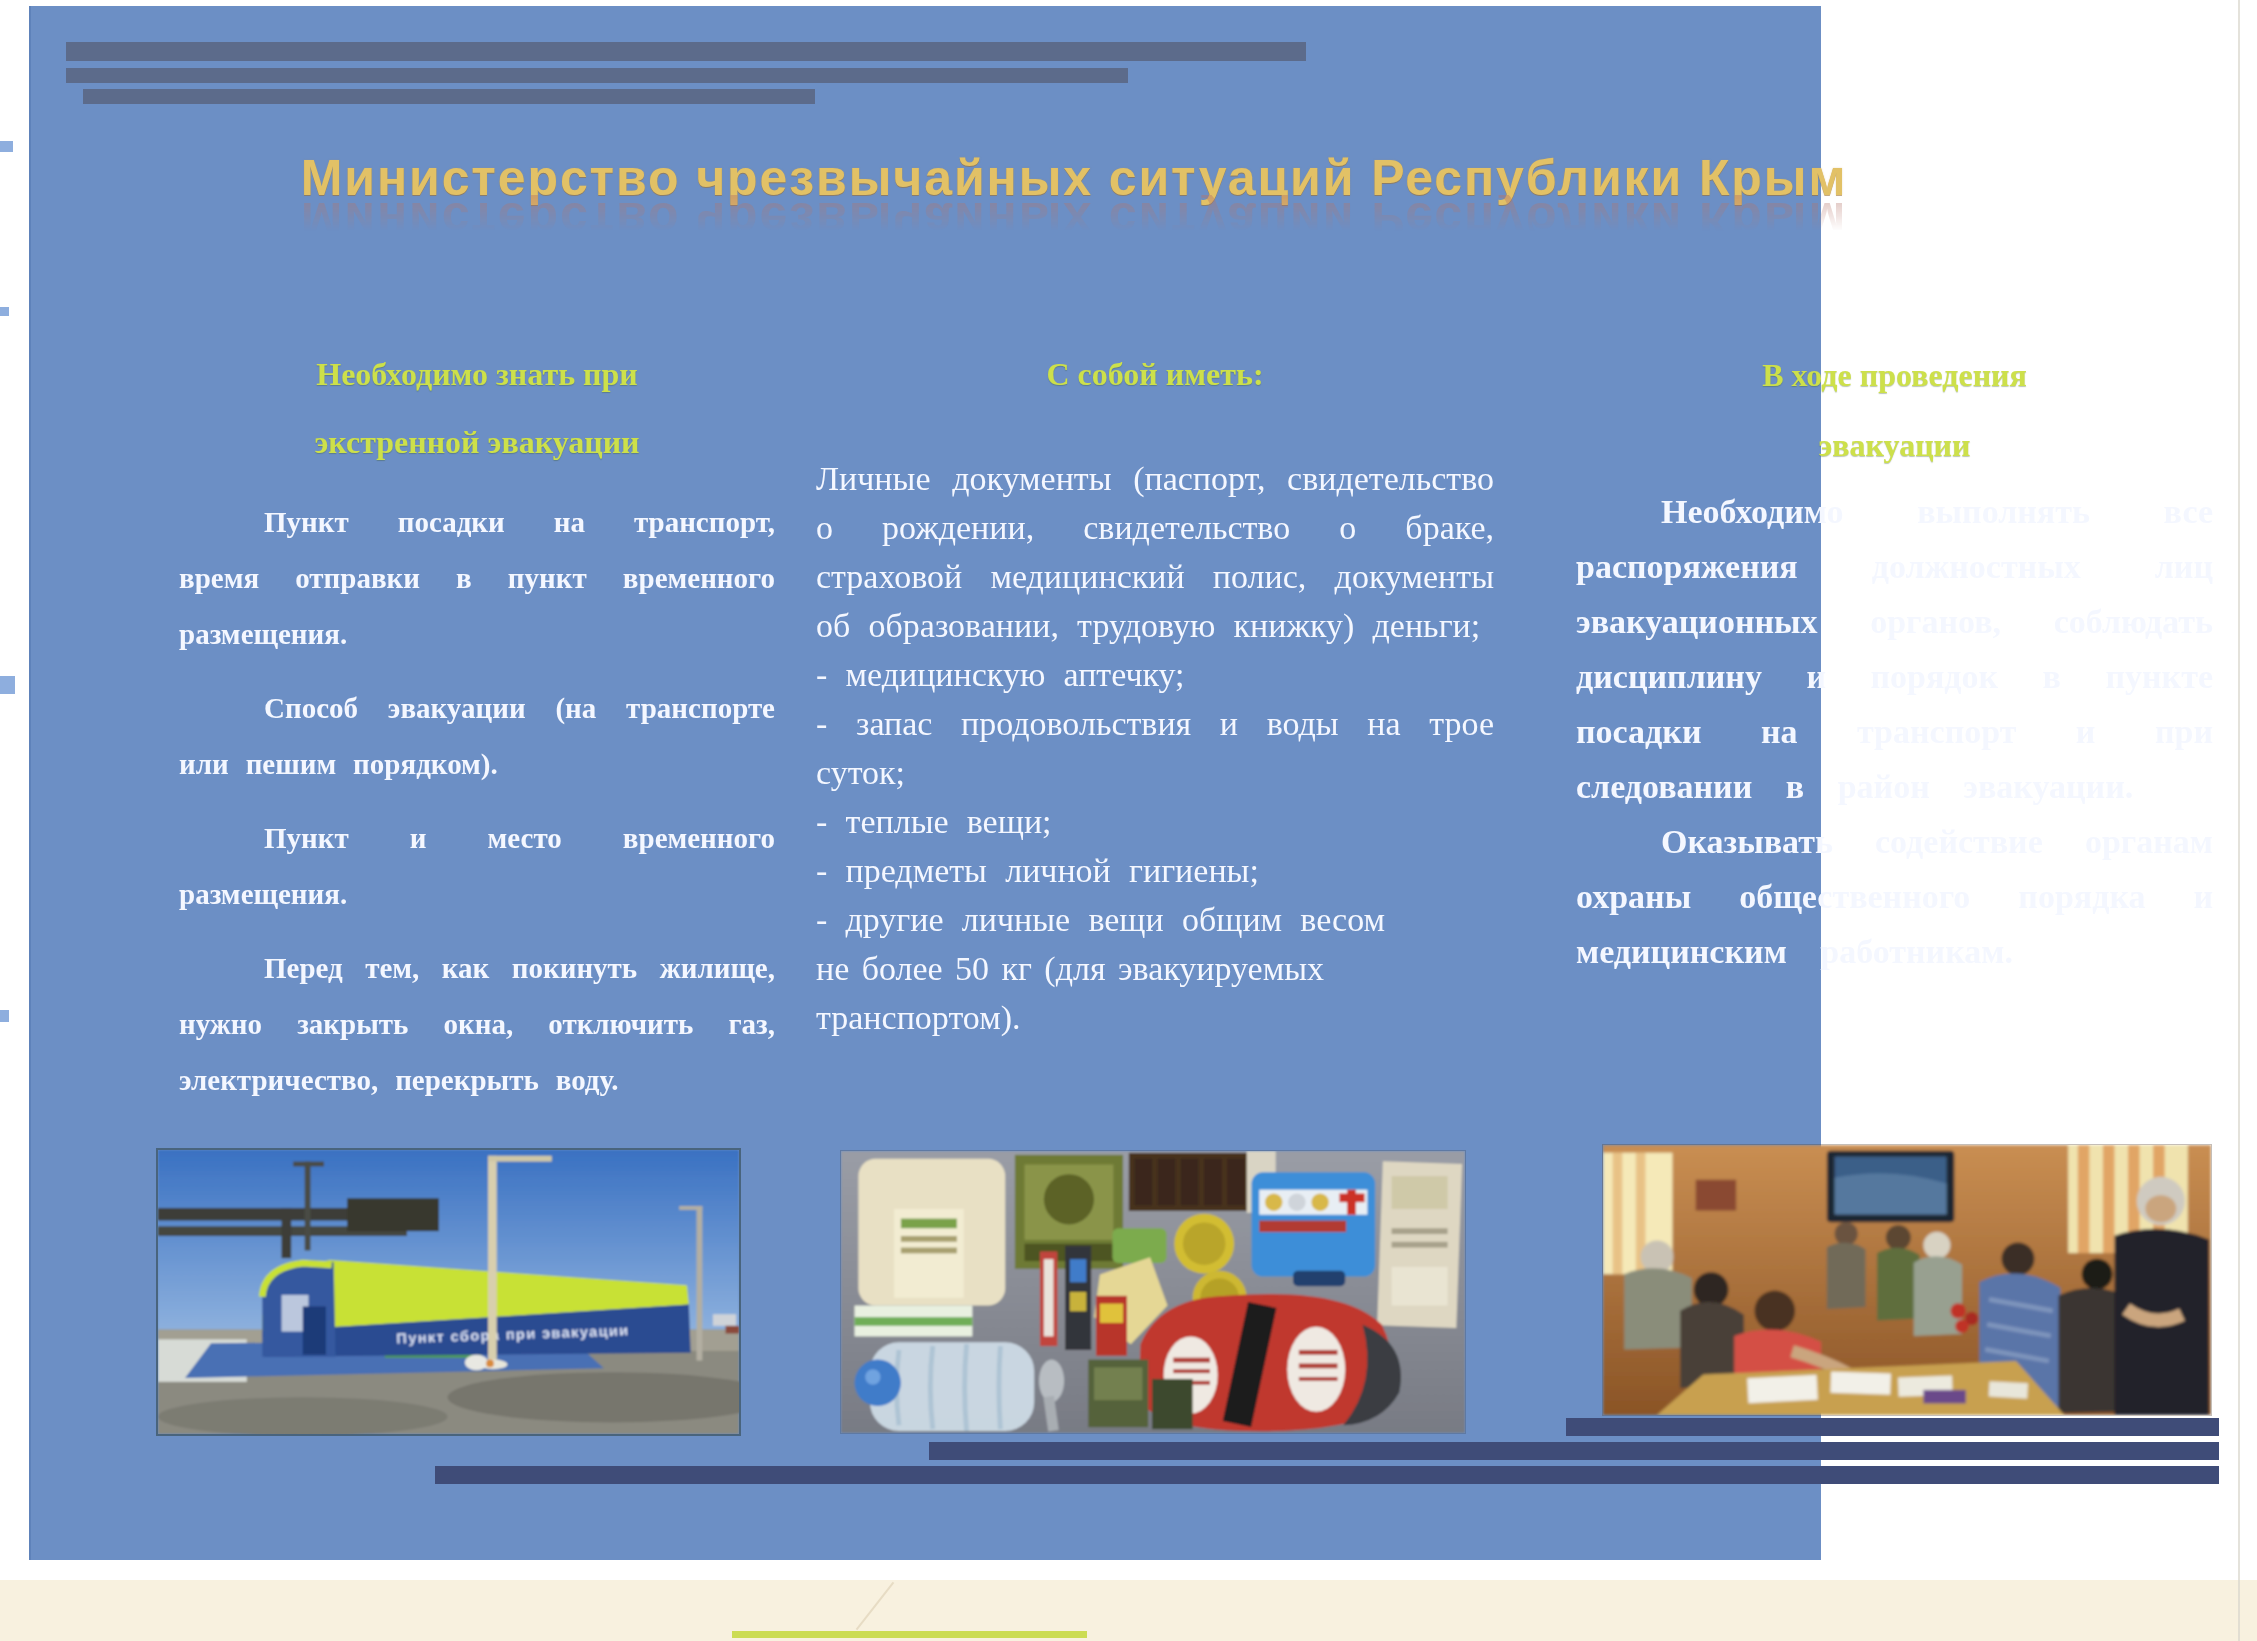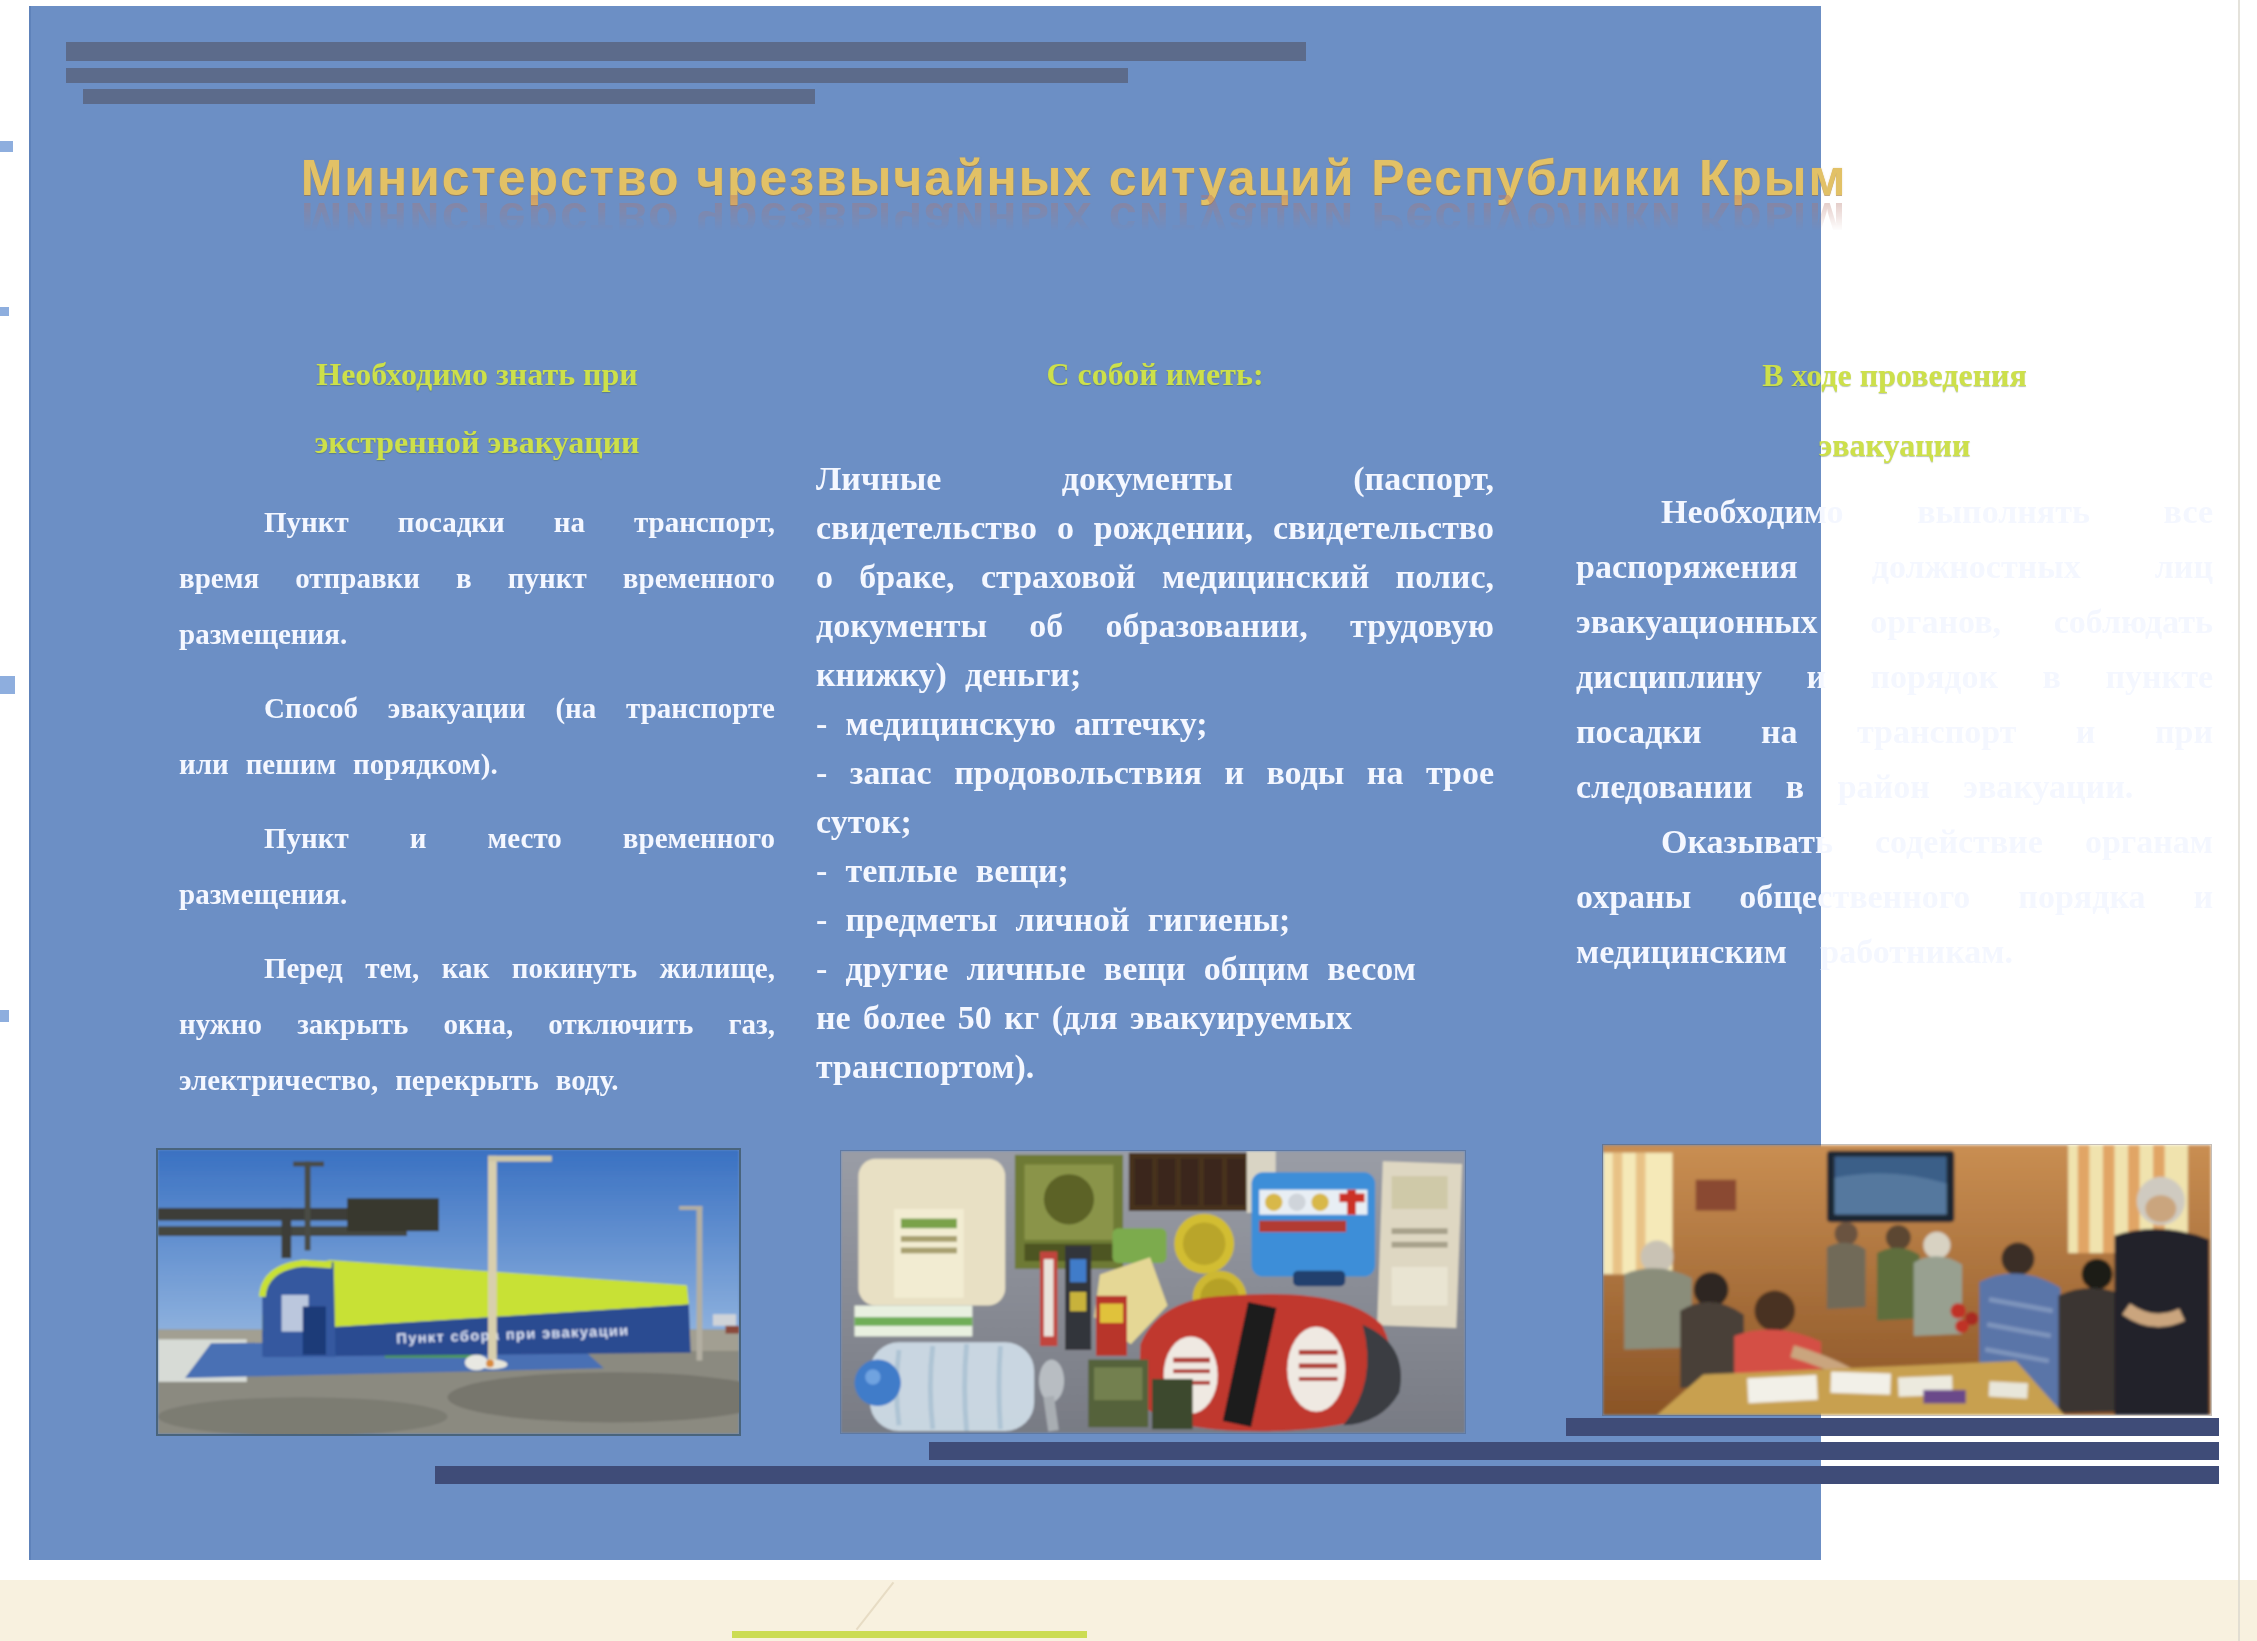--- a/index.html
+++ b/index.html
@@ -31,21 +31,21 @@
     text-shadow:0 1px 1px rgba(60,90,40,.35);}
   .c1{left:130px;top:334px;width:632px;}
   .c1 .col-heading{line-height:68px;}
   .c1 p{margin:18px;font-size:29px;line-height:56px;font-weight:bold;text-align:justify;
     text-indent:85px;word-spacing:9.7px;}
   .c1 .body{margin-top:5.8px;}
 
   .c2{left:785px;top:334px;width:678px;}
   .c2 .col-heading{line-height:68px;}
   .c2 .body{margin-top:46px;}
-  .c2 p{margin:0;font-size:34px;line-height:49px;font-weight:bold;text-align:justify;
+  .c2 p{margin:0;font-size:34px;line-height:49px;font-weight:normal;text-align:justify;
     word-spacing:9.7px;}
   .c2 p.centered{text-align:left;word-spacing:3.9px;}
 
   .c3{left:1545px;top:334px;width:637px;}
   .c3 .col-heading{line-height:70px;}
   .c3 .body{margin-top:3.9px;}
   .c3 p{margin:0;font-size:34px;line-height:55px;font-weight:bold;text-align:justify;
     text-indent:85px;word-spacing:25px;}
 
   .photo{position:absolute;overflow:hidden;}

